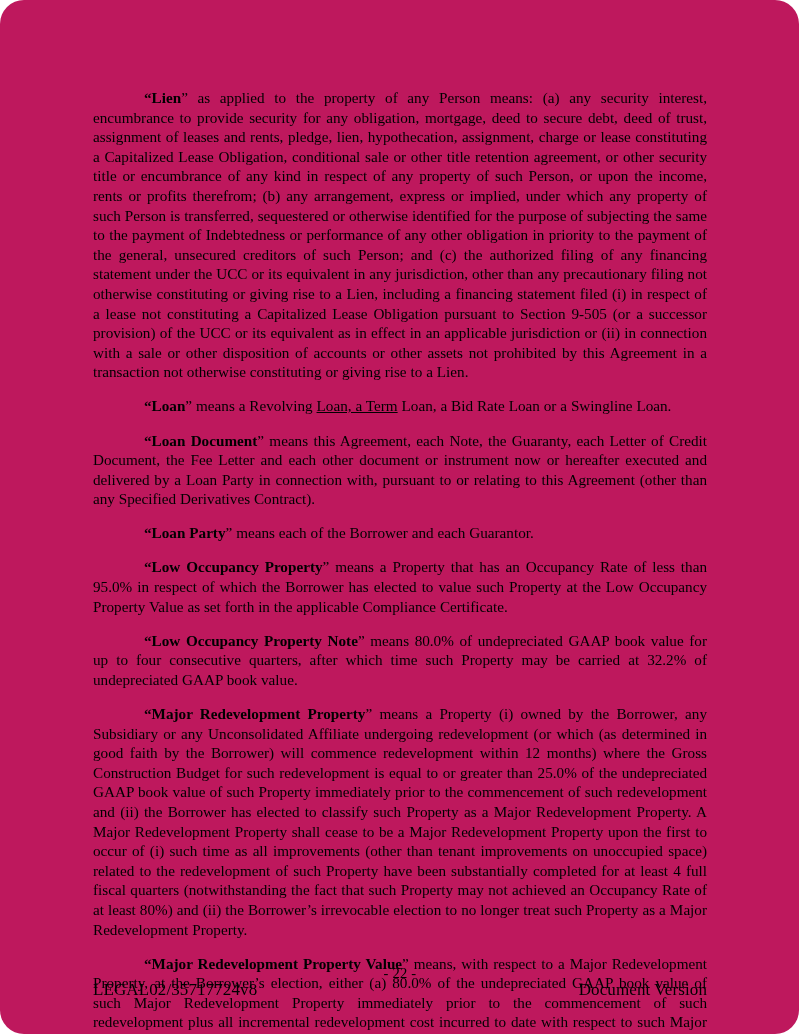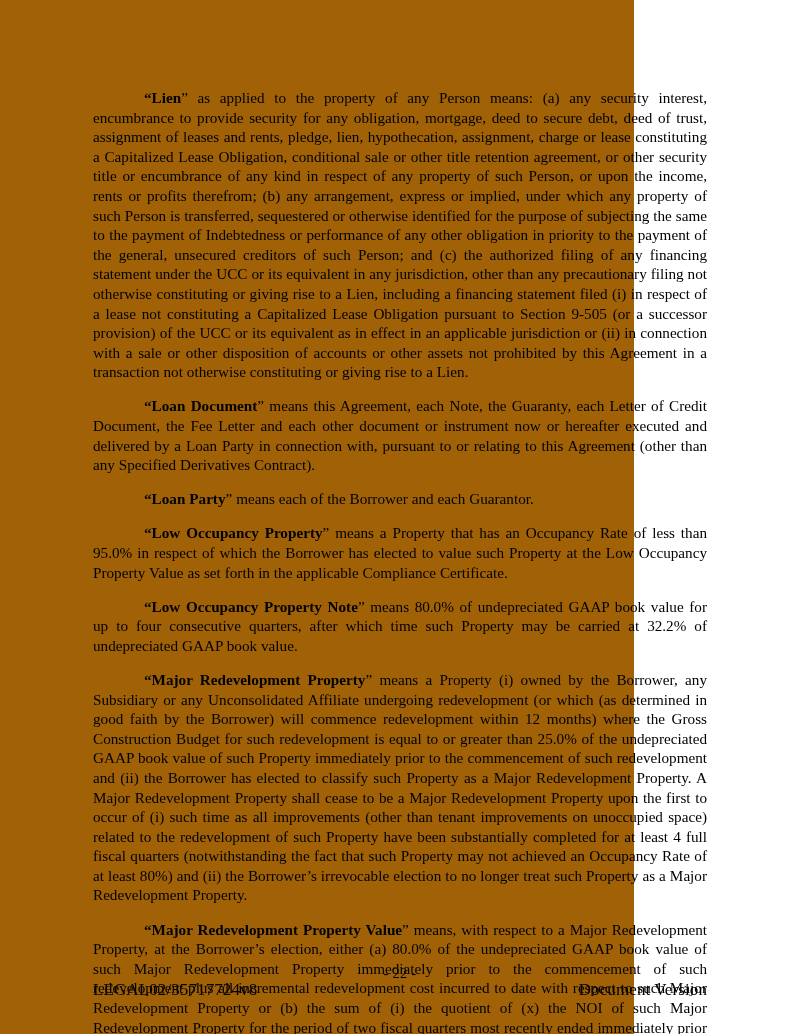--- a/index.html
+++ b/index.html
@@ -14,23 +14,24 @@
     position: relative;
     font-family: "Liberation Serif", "DejaVu Serif", serif;
     color: #000000;
     overflow: hidden;
   }
 
   .page {
     position: absolute;
     left: 0;
     top: 0;
-    width: 634px;
+    width: 799px;
     height: 1034px;
-    background: #a16207;
+    background: #be185d;
+    border-radius: 24px;
   }
 
   .content {
     position: absolute;
     left: 93px;
     top: 88px;
     width: 614px;
   }
 
   p.para {
@@ -100,20 +101,21 @@
 </style>
 </head>
 <body>
 
 <div class="page">
 
   <div class="content">
 
     <p class="para"><span class="term"><span>“</span><span>Lien</span></span><span>”</span><span> as applied to the property of any Person means:  (a) any security interest, encumbrance to provide security for any obligation, mortgage, deed to secure debt, deed of trust, assignment of leases and rents, pledge, lien, hypothecation, assignment, charge or lease constituting a Capitalized Lease Obligation, conditional sale or other title retention agreement, or other security title or encumbrance of any kind in respect of any property of such Person, or upon the income, rents or profits therefrom; (b) any arrangement, express or implied, under which any property of such Person is transferred, sequestered or otherwise identified for the purpose of subjecting the same to the payment of Indebtedness or performance of any other obligation in priority to the payment of the general, unsecured creditors of such Person; and (c) the authorized filing of any financing statement under the UCC or its equivalent in any jurisdiction, other than any precautionary filing not otherwise constituting or giving rise to a Lien, including a financing statement filed (i) in respect of a lease not constituting a Capitalized Lease Obligation pursuant to Section 9-505 (or a successor provision) of the UCC or its equivalent as in effect in an applicable jurisdiction or (ii) in connection with a sale or other disposition of accounts or other assets not prohibited by this Agreement in a transaction not otherwise constituting or giving rise to a Lien.</span></p>
 
+    <p class="para"><span class="term"><span>“</span><span>Loan</span></span><span>”</span><span> means a Revolving </span><span class="ul">Loan, a Term</span><span> Loan, a Bid Rate Loan or a Swingline Loan.</span></p>
 
     <p class="para"><span class="term"><span>“</span><span>Loan Document</span></span><span>”</span><span> means this Agreement, each Note, the Guaranty, each Letter of Credit Document, the Fee Letter and each other document or instrument now or hereafter executed and delivered by a Loan Party in connection with, pursuant to or relating to this Agreement (other than any Specified Derivatives Contract).</span></p>
 
     <p class="para"><span class="term"><span>“</span><span>Loan Party</span></span><span>”</span><span> means each of the Borrower and each Guarantor.</span></p>
 
     <p class="para"><span class="term"><span>“</span><span>Low Occupancy Property</span></span><span>”</span><span> means a Property that has an Occupancy Rate of less than 95.0% in respect of which the Borrower has elected to value such Property at the Low Occupancy Property Value as set forth in the applicable Compliance Certificate.</span></p>
 
     <p class="para"><span class="term"><span>“</span><span>Low Occupancy Property Note</span></span><span>”</span><span> means 80.0% of undepreciated GAAP book value for up to four consecutive quarters, after which time such Property may be carried at 32.2% of undepreciated GAAP book value.</span></p>
 
     <p class="para"><span class="term"><span>“</span><span>Major Redevelopment Property</span></span><span>”</span><span> means a Property (i) owned by the Borrower, any Subsidiary or any Unconsolidated Affiliate undergoing redevelopment (or which (as determined in good faith by the Borrower) will commence redevelopment within 12 months) where the Gross Construction Budget for such redevelopment is equal to or greater than 25.0% of the undepreciated GAAP book value of such Property immediately prior to the commencement of such redevelopment and (ii) the Borrower has elected to classify such Property as a Major Redevelopment Property.  A Major Redevelopment Property shall cease to be a Major Redevelopment Property upon the first to occur of (i) such time as all improvements (other than tenant improvements on unoccupied space) related to the redevelopment of such Property have been substantially completed for at least 4 full fiscal quarters  (notwithstanding the fact that such Property may not achieved an Occupancy Rate of at least 80%) and (ii) the Borrower’s irrevocable election to no longer treat such Property as a Major Redevelopment Property.</span></p>

